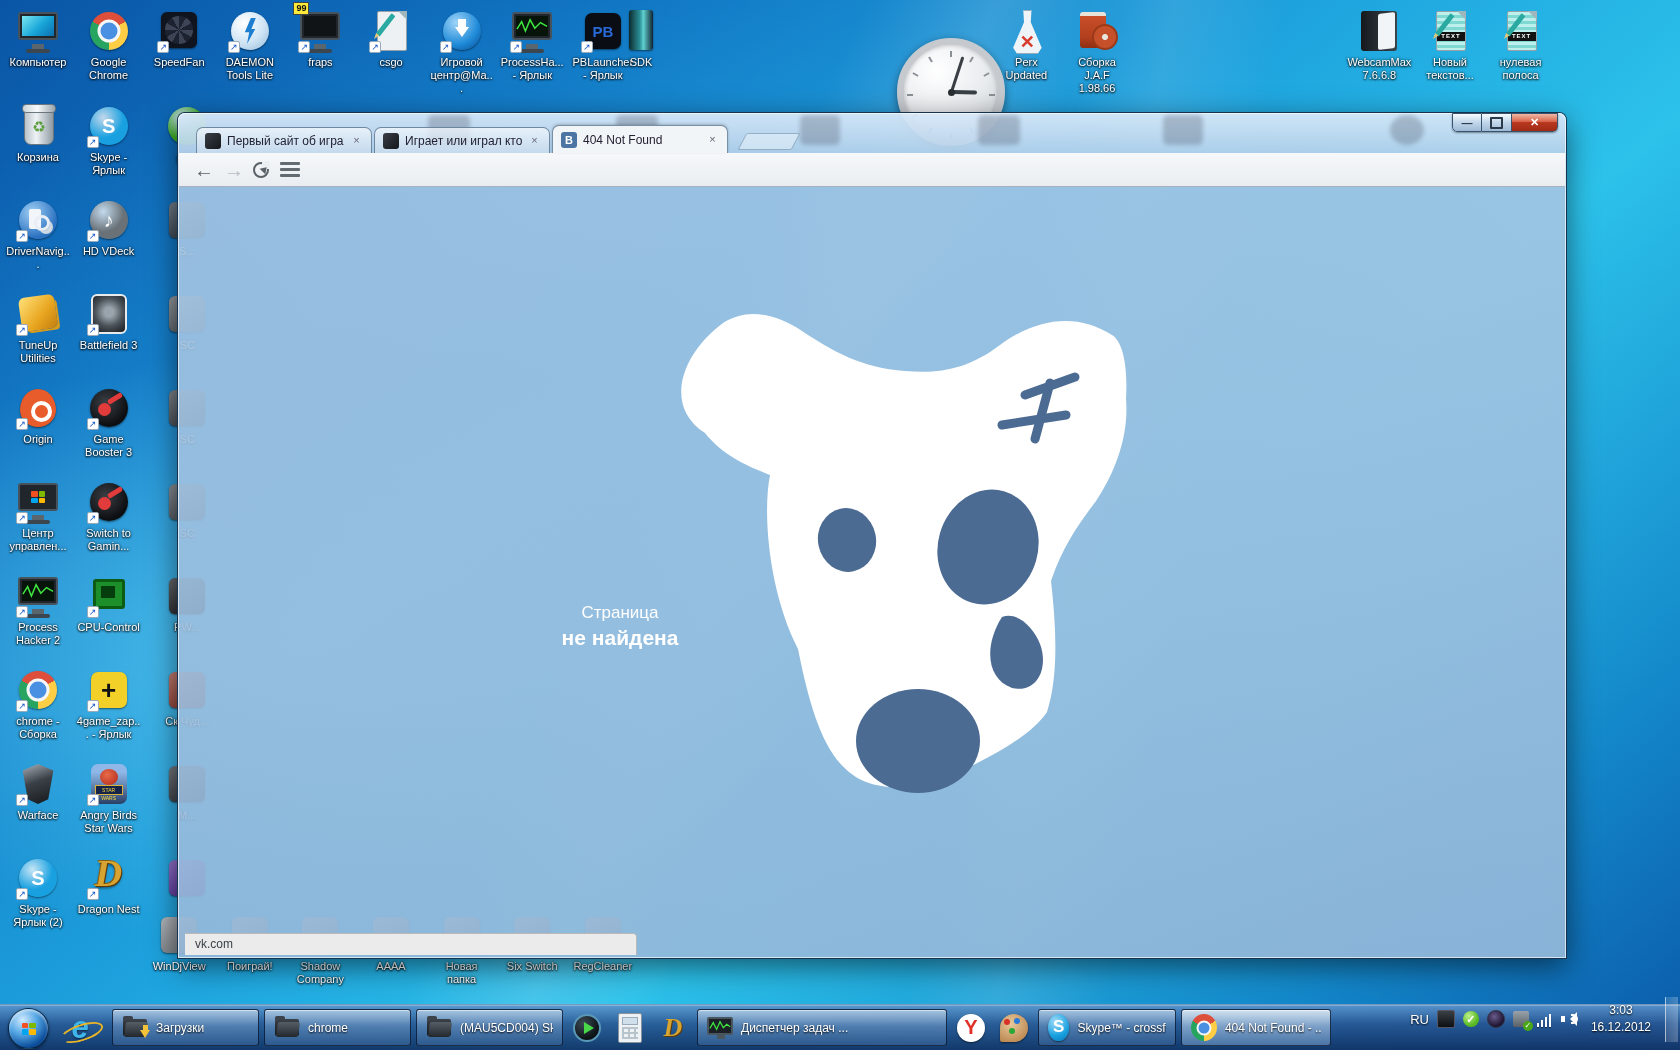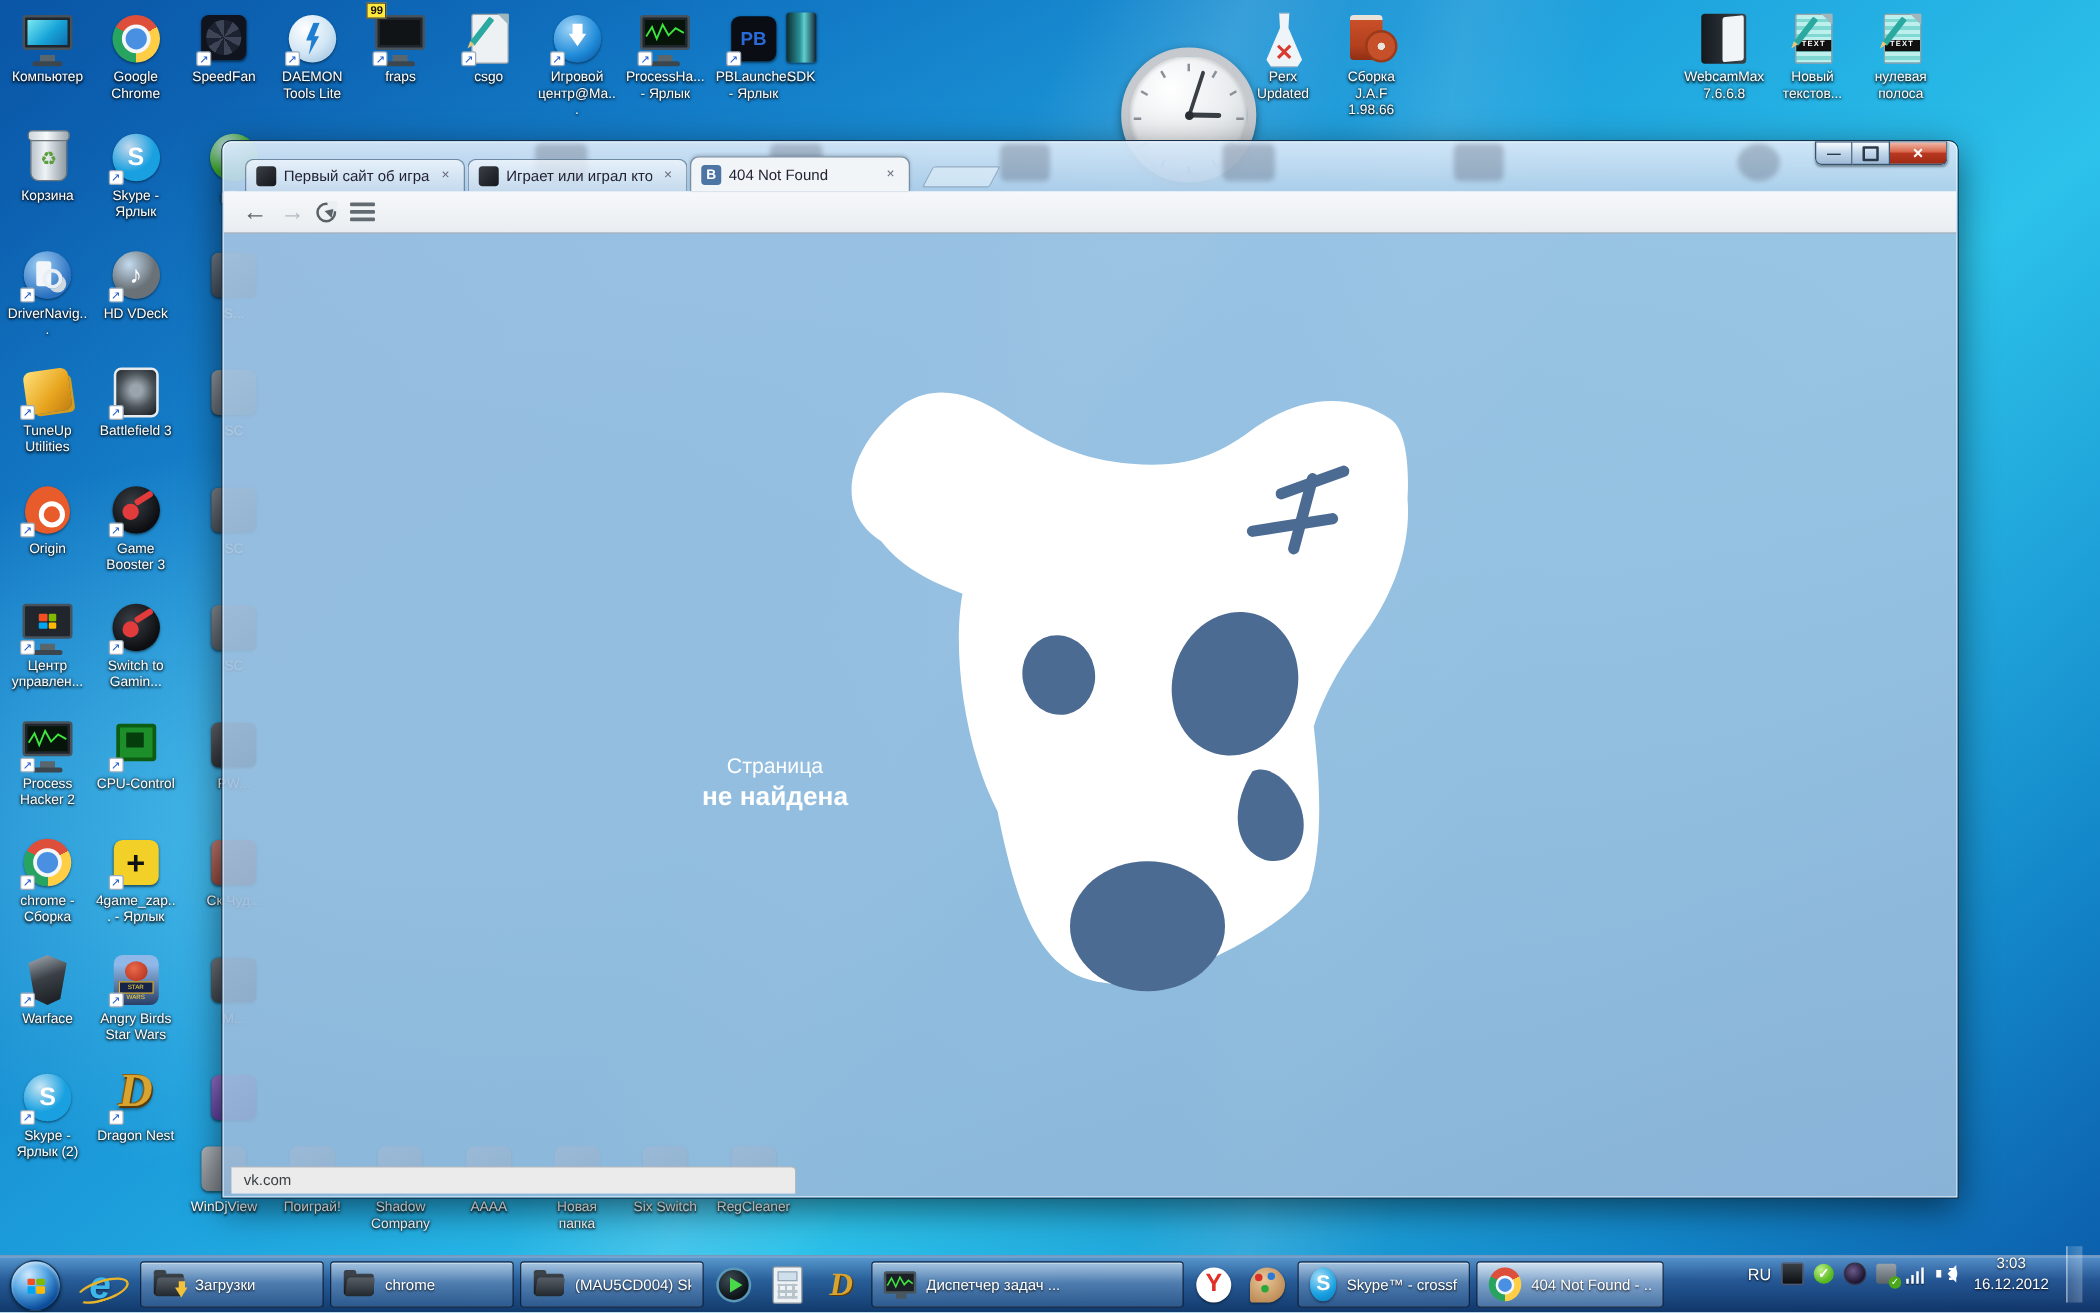--- a/index.html
+++ b/index.html
@@ -258,21 +258,21 @@
     position:relative;box-shadow:0 1px 2px rgba(0,0,0,.5);}
   .palette:before{content:"";position:absolute;left:4px;top:5px;width:6px;height:6px;border-radius:50%;background:#d83028;
     box-shadow:10px -1px 0 #2a7ad8,5px 9px 0 #2aa838;}
   .skype-c{width:27px;height:27px;border-radius:50%;background:radial-gradient(circle at 35% 28%,#9fdcf8,#18a0e0 60%,#0c78b8);
     color:#fff;font-weight:bold;font-size:17px;text-align:center;line-height:26px;box-shadow:0 1px 2px rgba(0,0,0,.5);}
   .chrome-s{width:27px;height:27px;border-radius:50%;
     background:conic-gradient(from 300deg,#dd4f3a 0 120deg,#ffce44 0 240deg,#27a45f 0 360deg);position:relative;}
   .chrome-s:after{content:"";position:absolute;left:50%;top:50%;width:11px;height:11px;transform:translate(-50%,-50%);
     border-radius:50%;background:#4a90e2;border:2.5px solid #f4f6f8;}
 
-  #tray{position:absolute;right:0;top:0;height:28px;display:flex;align-items:center;gap:8px;padding-right:14px;}
+  #tray{position:absolute;right:0;top:0;height:28px;display:flex;align-items:center;gap:8px;padding-right:2px;}
   #lang{color:#fff;font-size:13px;text-shadow:0 1px 2px #000;}
   .tico{width:16px;height:16px;position:relative;}
   .t-screen{background:linear-gradient(180deg,#3a4046,#0c0f12);border:1px solid #556;border-radius:2px;}
   .t-check{border-radius:50%;background:radial-gradient(circle at 35% 30%,#bdf08a,#57b820 65%);
     color:#fff;font-size:11px;line-height:16px;text-align:center;font-weight:bold;}
   .t-media{border-radius:50%;background:radial-gradient(circle at 40% 35%,#6a5a8a,#1c1430 70%);border:1px solid #334;}
   .t-usb{background:linear-gradient(180deg,#9aa2aa,#5a6268);border-radius:2px;}
   .t-usb:after{content:"✓";position:absolute;right:-4px;bottom:-4px;width:10px;height:10px;border-radius:50%;
     background:#4aa818;color:#fff;font-size:8px;line-height:10px;text-align:center;}
   .t-net{display:flex;align-items:flex-end;gap:1.5px;}

